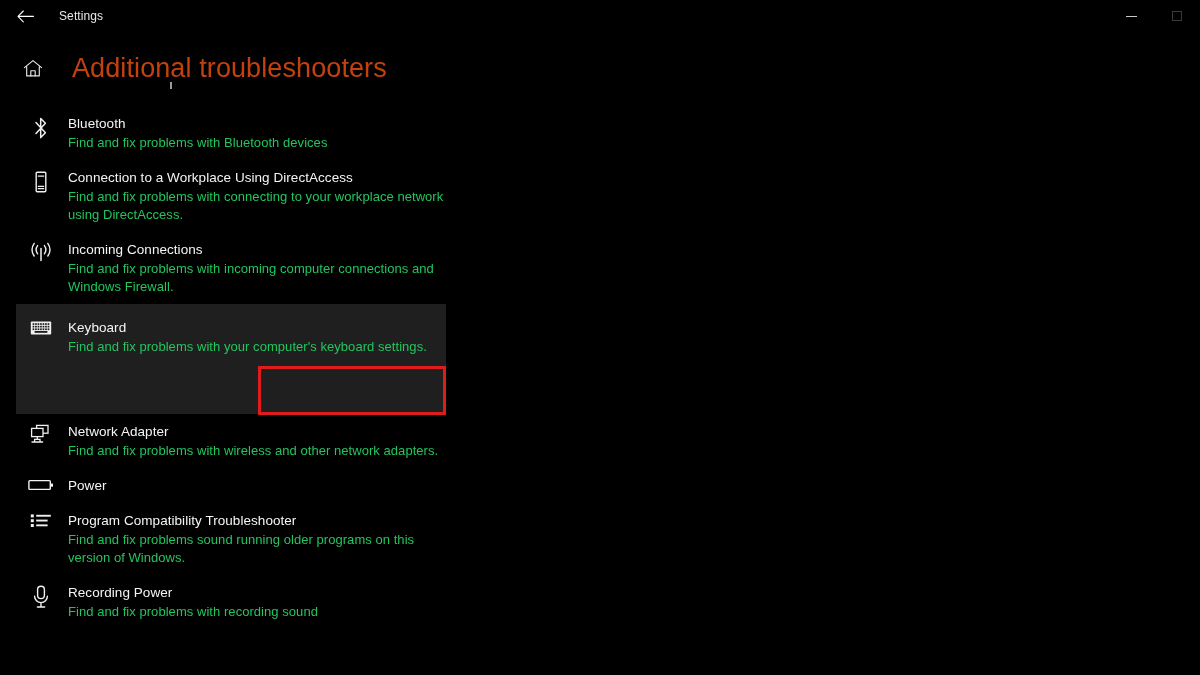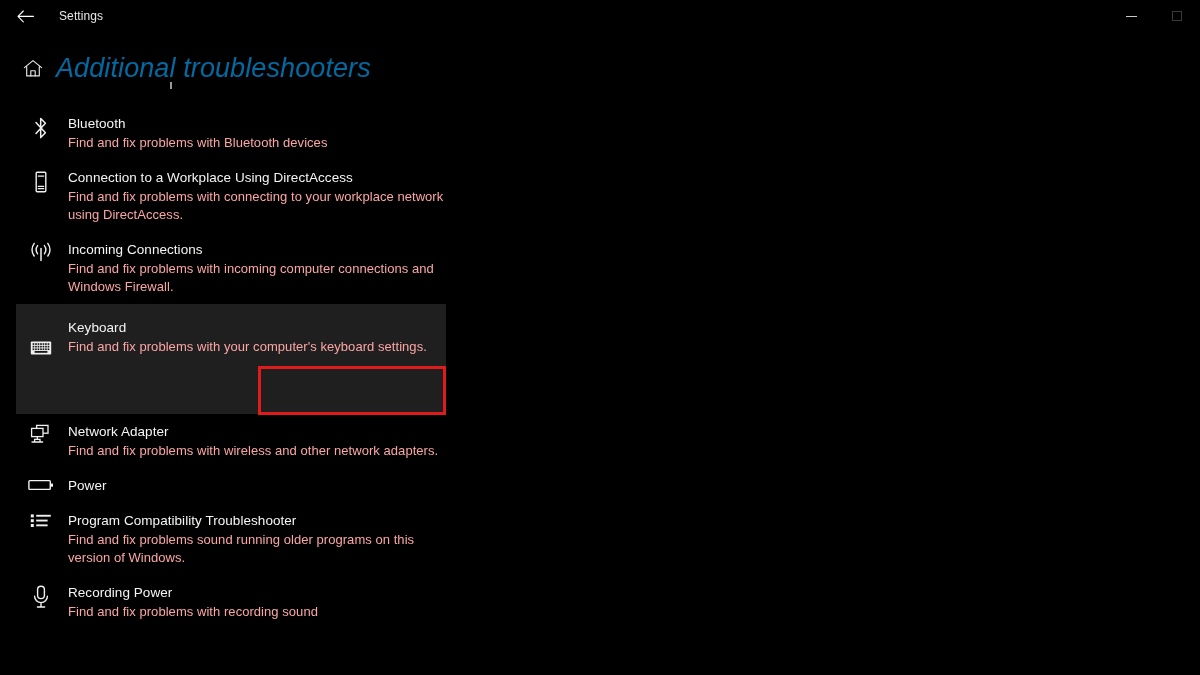--- a/index.html
+++ b/index.html
@@ -72,27 +72,26 @@
     display: flex;
     align-items: center;
   }
   .home-icon {
     width: 30px; height: 30px;
     margin-left: 18px;
     display: flex; align-items: center; justify-content: center;
     color: #e6e6e6;
   }
   .page-title {
-    margin-left: 8px;
+    margin-left: 24px;
     font-size: 27px;
     font-weight: 300;
-    color: #0369a1;
+    color: #c2410c;
     letter-spacing: .1px;
     line-height: 34px;
-    font-style: italic;
   }
   .title-dot {
     position: absolute;
     left: 170px; top: 82px;
     width: 2px; height: 7px;
     background: #9a9a9a;
   }
 
   
   .list {
@@ -129,21 +128,21 @@
     padding-right: 14px;
   }
   .item-title {
     font-size: 13.5px;
     color: #f5f5f5;
     line-height: 19px;
     letter-spacing: .05px;
   }
   .item-desc {
     font-size: 13px;
-    color: #fca5a5;
+    color: #22c55e;
     line-height: 18px;
     letter-spacing: .05px;
     max-width: 380px;
     margin-top: 1px;
   }
 
   
   .action-row {
     position: relative;
     height: 58px;
@@ -243,21 +242,21 @@
         </svg>
       </div>
       <div class="item-text">
         <div class="item-title">Incoming Connections</div>
         <div class="item-desc">Find and fix problems with incoming computer connections and Windows Firewall.</div>
       </div>
     </div>
 
     <div class="item selected">
       <div style="display:flex; width:100%; flex-direction:column;">
-        <div style="display:flex; padding-top:6px;align-items:flex-end;">
+        <div style="display:flex; padding-top:6px;">
           <div class="item-icon">
             <svg width="22" height="16" viewBox="0 0 22 16" fill="none" aria-hidden="true">
               <rect x="0.8" y="1.4" width="20.4" height="13.2" rx="1" fill="#f0f0f0"></rect>
               <g fill="#1a1a1a">
                 <rect x="2.6" y="3.2" width="1.7" height="1.7"></rect>
                   <rect x="5.1" y="3.2" width="1.7" height="1.7"></rect>
                 <rect x="7.6" y="3.2" width="1.7" height="1.7"></rect>
                   <rect x="10.1" y="3.2" width="1.7" height="1.7"></rect>
                 <rect x="12.6" y="3.2" width="1.7" height="1.7"></rect>
                   <rect x="15.1" y="3.2" width="1.7" height="1.7"></rect>

